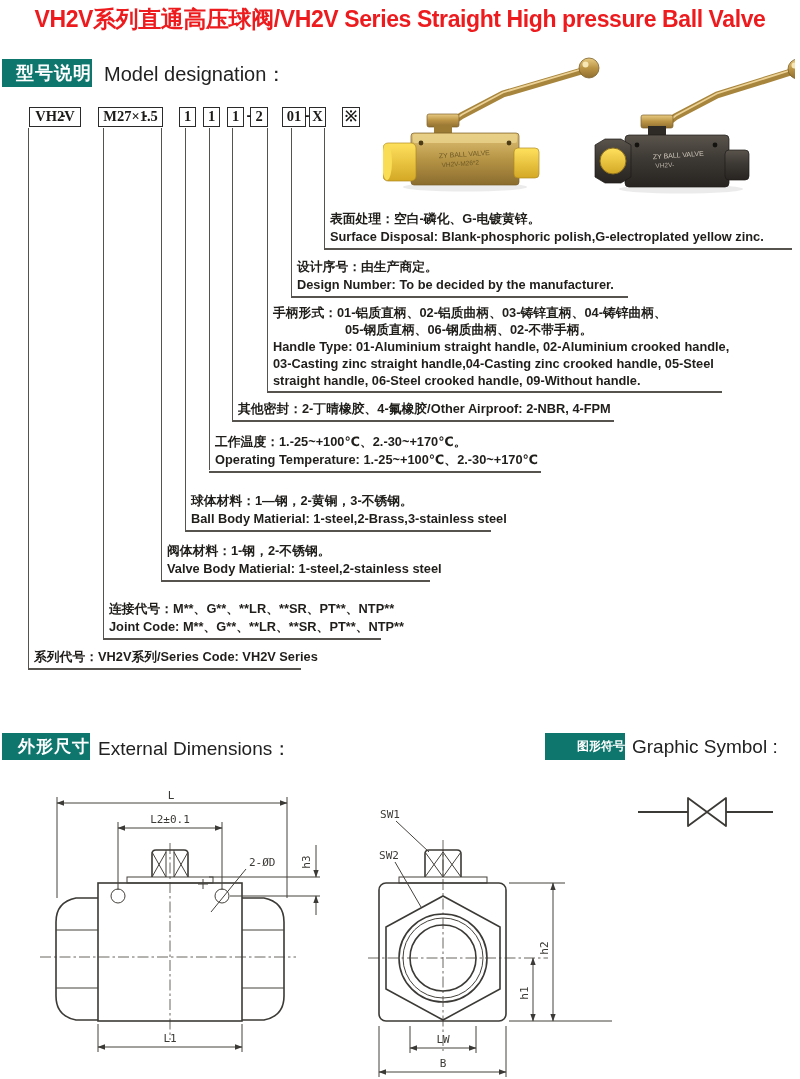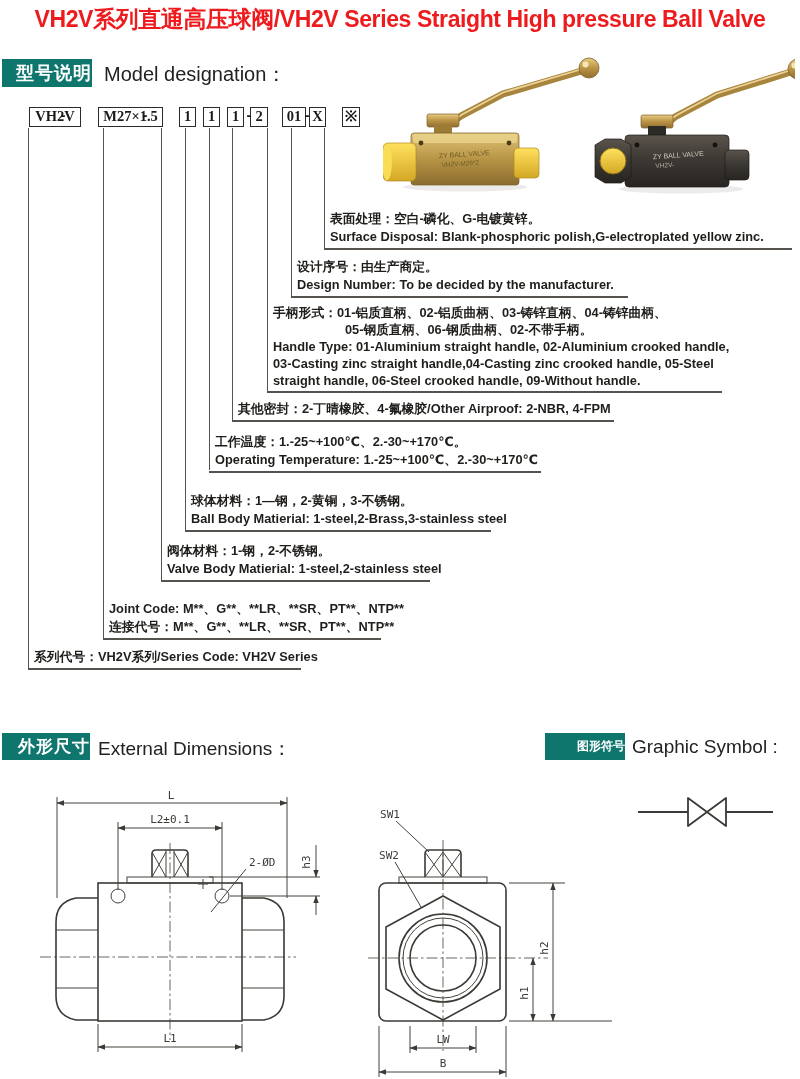--- a/index.html
+++ b/index.html
@@ -97,22 +97,22 @@
   </div>
   <div class="note" id="note-ball" style="left:185px;top:492px;width:306px;">
     <div class="nl">球体材料：1—钢，2-黄铜，3-不锈钢。</div>
     <div class="nl">Ball Body Matierial: 1-steel,2-Brass,3-stainless steel</div>
   </div>
   <div class="note" id="note-valve" style="left:161px;top:542px;width:269px;">
     <div class="nl">阀体材料：1-钢，2-不锈钢。</div>
     <div class="nl">Valve Body Matierial: 1-steel,2-stainless steel</div>
   </div>
   <div class="note" id="note-joint" style="left:103px;top:600px;width:278px;">
+    <div class="nl">连接代号：M**、G**、**LR、**SR、PT**、NTP**</div>
     <div class="nl">Joint Code: M**、G**、**LR、**SR、PT**、NTP**</div>
-    <div class="nl">连接代号：M**、G**、**LR、**SR、PT**、NTP**</div>
   </div>
   <div class="note" id="note-series" style="left:28px;top:648px;width:273px;">
     <div class="nl">系列代号：VH2V系列/Series Code:  VH2V Series</div>
   </div>
 
   <svg id="photos" viewBox="0 0 412 140">
     <defs>
       <linearGradient id="gGold" x1="0" y1="0" x2="0" y2="1">
         <stop offset="0" stop-color="#dfc175"></stop>
           <stop offset="0.5" stop-color="#b79546"></stop>

